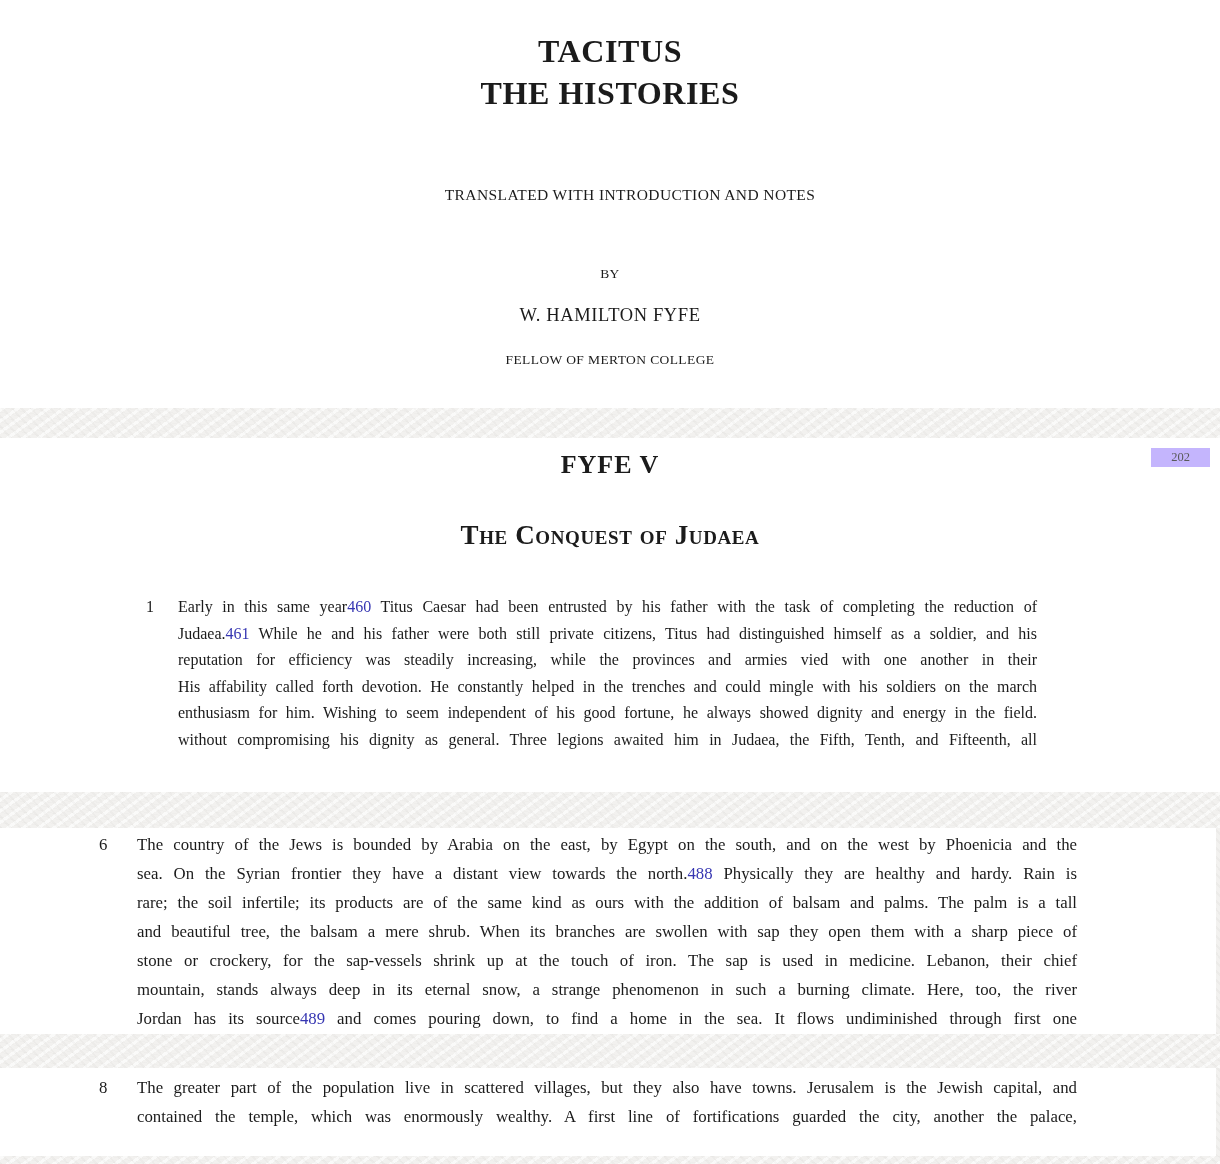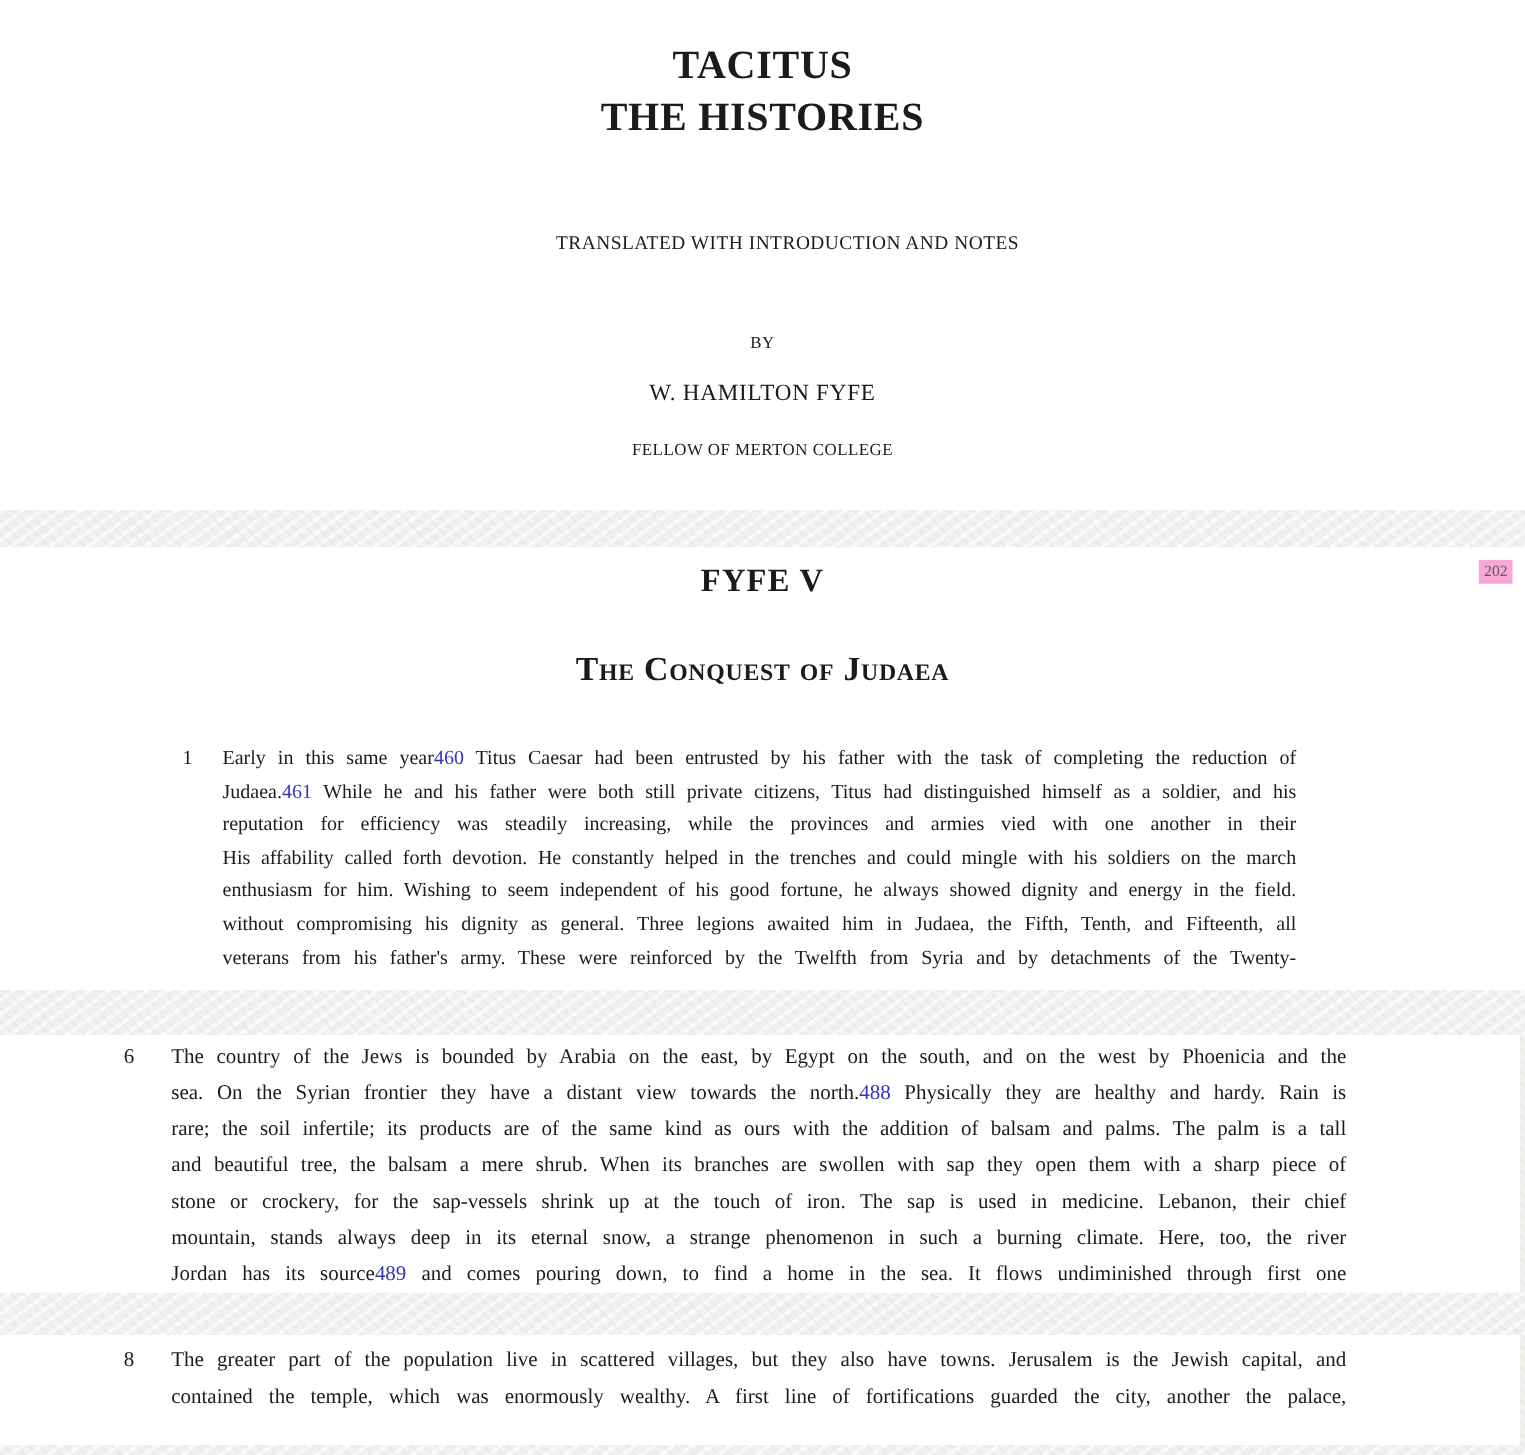--- a/index.html
+++ b/index.html
@@ -49,21 +49,21 @@
   .book-heading {
     top:12px; font-size:26px; font-weight:bold; letter-spacing:1px;
   }
   .chapter-heading {
     top:82px; font-size:27px; font-weight:bold;
     font-variant:small-caps; letter-spacing:0.6px;
   }
   .page-number {
     position:absolute; top:10px; right:10px;
     font-size:12.5px; color:#5a5a5a;
-    background:#f9a8d4; padding:1px 4px;
+    background:#c4b5fd; padding:1px 20px;
     line-height:17px;
   }
 
   .para { position:absolute; display:flex; align-items:flex-start; }
   .para-num { flex:0 0 auto; }
   .para-text { flex:0 0 auto; }
   .line {
     text-align:justify;
     text-align-last:justify;
     text-justify:inter-word;
@@ -103,21 +103,20 @@
     <h3 class="centered chapter-heading">The Conquest of Judaea</h3>
     <div class="para para-1">
         <div class="para-num">1</div>
         <div class="para-text">
           <div class="line">Early in this same year<a class="fnref">460</a> Titus Caesar had been entrusted by his father with the task of completing the reduction of</div>
           <div class="line">Judaea.<a class="fnref">461</a> While he and his father were both still private citizens, Titus had distinguished himself as a soldier, and his</div>
           <div class="line">reputation for efficiency was steadily increasing, while the provinces and armies vied with one another in their</div>
           <div class="line">His affability called forth devotion. He constantly helped in the trenches and could mingle with his soldiers on the march</div>
           <div class="line">enthusiasm for him. Wishing to seem independent of his good fortune, he always showed dignity and energy in the field.</div>
           <div class="line">without compromising his dignity as general. Three legions awaited him in Judaea, the Fifth, Tenth, and Fifteenth, all</div>
-          <div class="line">veterans from his father's army. These were reinforced by the Twelfth from Syria and by detachments of the Twenty-</div>
         </div>
       </div>
   </section>
 
   <div class="band b2"></div>
 
   <section class="sec-p6">
     <div class="para para-6">
         <div class="para-num">6</div>
         <div class="para-text">

